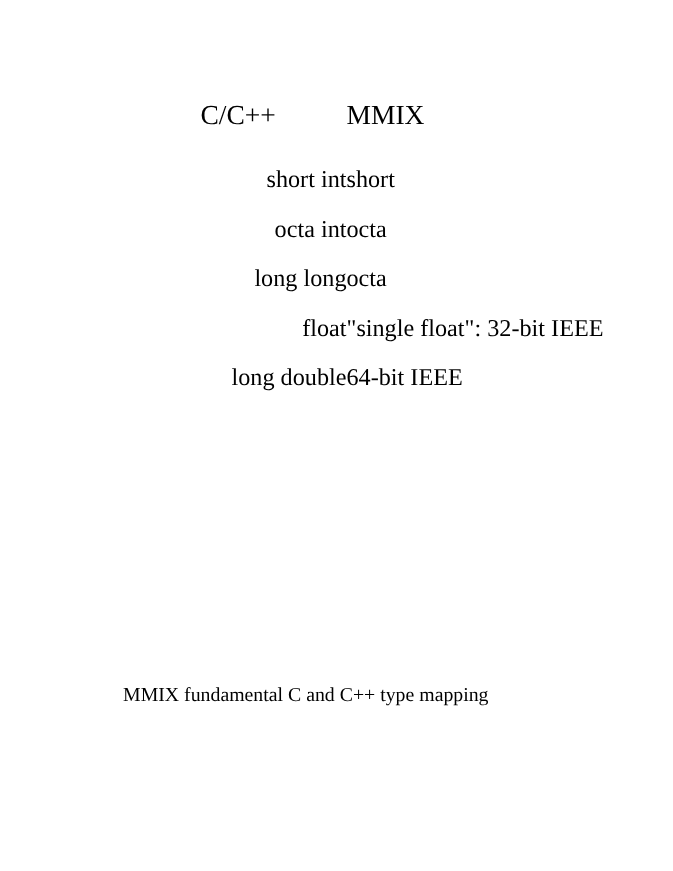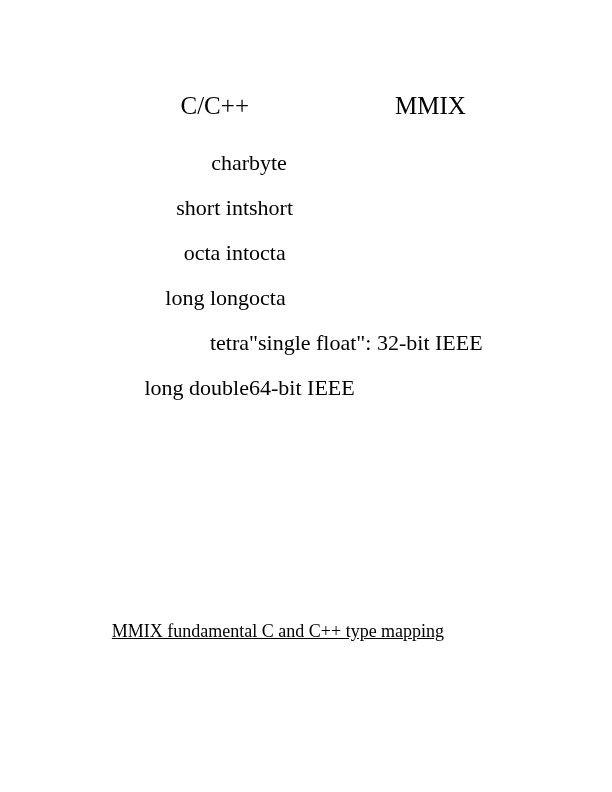--- a/index.html
+++ b/index.html
@@ -50,26 +50,25 @@
   .col-mmix {
     text-align: left;
     padding-left: 52px;
     white-space: nowrap;
   }
 
   .header-row th {
     font-size: 25px;
     line-height: 44px;
     height: 44px;
-    text-align: center;
   }
   
   .header-row .col-c {
-    text-align: right;
-    padding-left: 52px;
+    text-align: center;
+    padding-left: 118px;
   }
 
   .spacer-row td {
     height: 12px;
     font-size: 0;
     line-height: 0;
   }
 
   .data-row td {
     font-size: 22px;
@@ -80,64 +79,59 @@
   
   .caption {
     position: absolute;
     left: 0;
     top: 619px;
     width: 556px;
     text-align: center;
     font-size: 18px;
     line-height: 24px;
     white-space: nowrap;
-    text-decoration: underline;
   }
 </style>
 </head>
 <body>
 
 <div class="page">
 
   <table class="type-table">
     <thead>
       <tr class="header-row">
         <th class="col-c">C/C++</th>
         <th class="col-mmix">MMIX</th>
       </tr>
       <tr class="spacer-row">
         <td></td>
         <td></td>
       </tr>
     </thead>
     <tbody>
 
-      <tr class="data-row">
-        <td class="col-c">char</td>
-        <td class="col-mmix">byte</td>
-      </tr>
 
       <tr class="data-row">
         <td class="col-c">short int</td>
         <td class="col-mmix">short</td>
       </tr>
 
 
       <tr class="data-row">
         <td class="col-c">octa int</td>
         <td class="col-mmix">octa</td>
       </tr>
 
       <tr class="data-row">
         <td class="col-c">long long</td>
         <td class="col-mmix">octa</td>
       </tr>
 
       <tr class="data-row">
-        <td class="col-c">tetra</td>
+        <td class="col-c">float</td>
         <td class="col-mmix">"single float": 32-bit IEEE</td>
       </tr>
 
 
       <tr class="data-row">
         <td class="col-c">long double</td>
         <td class="col-mmix">64-bit IEEE</td>
       </tr>
 
     </tbody>

